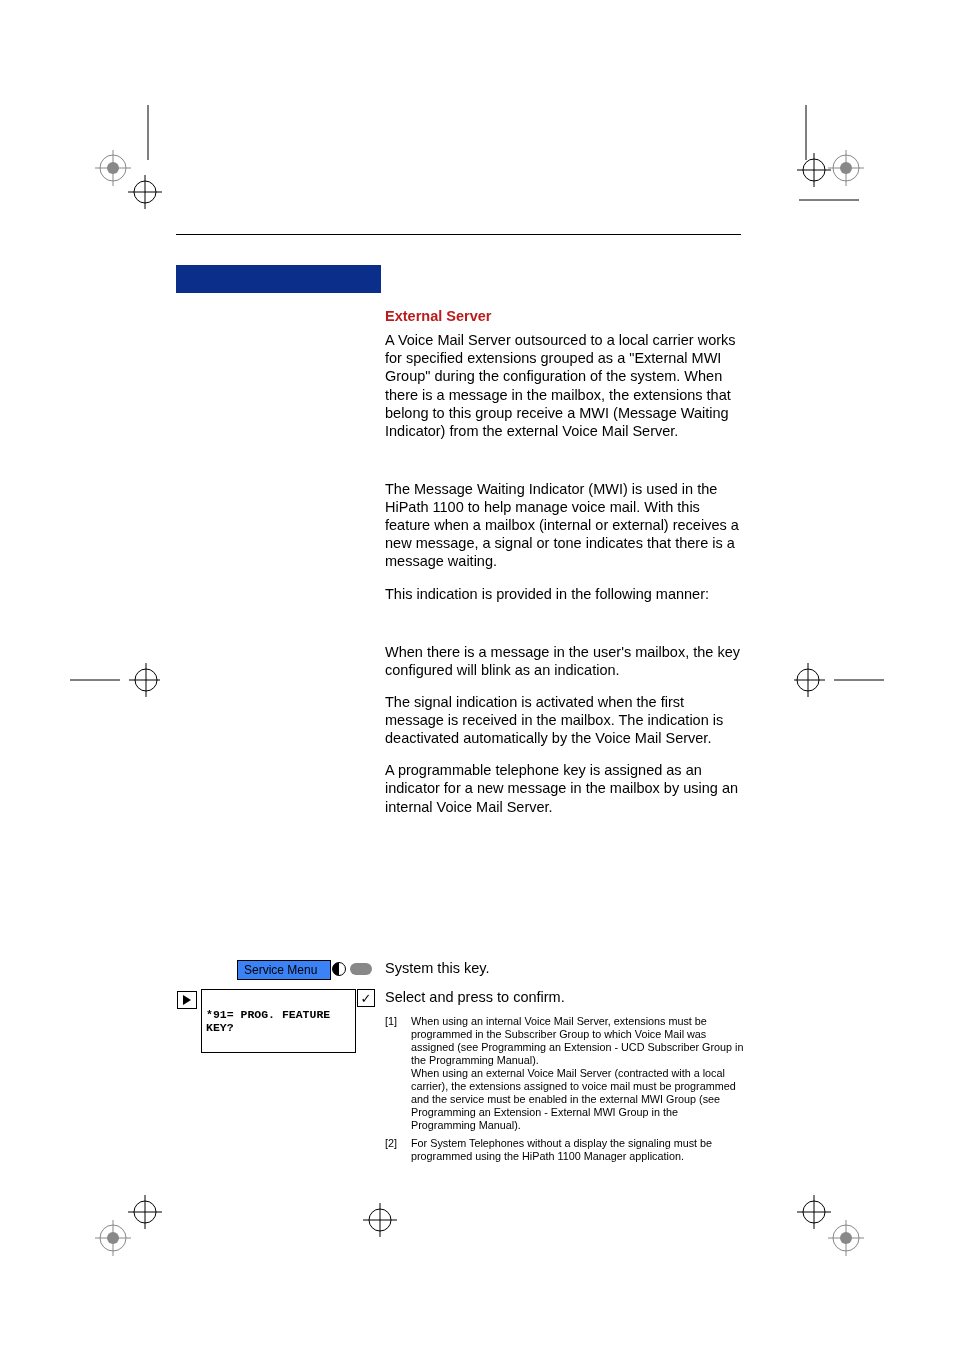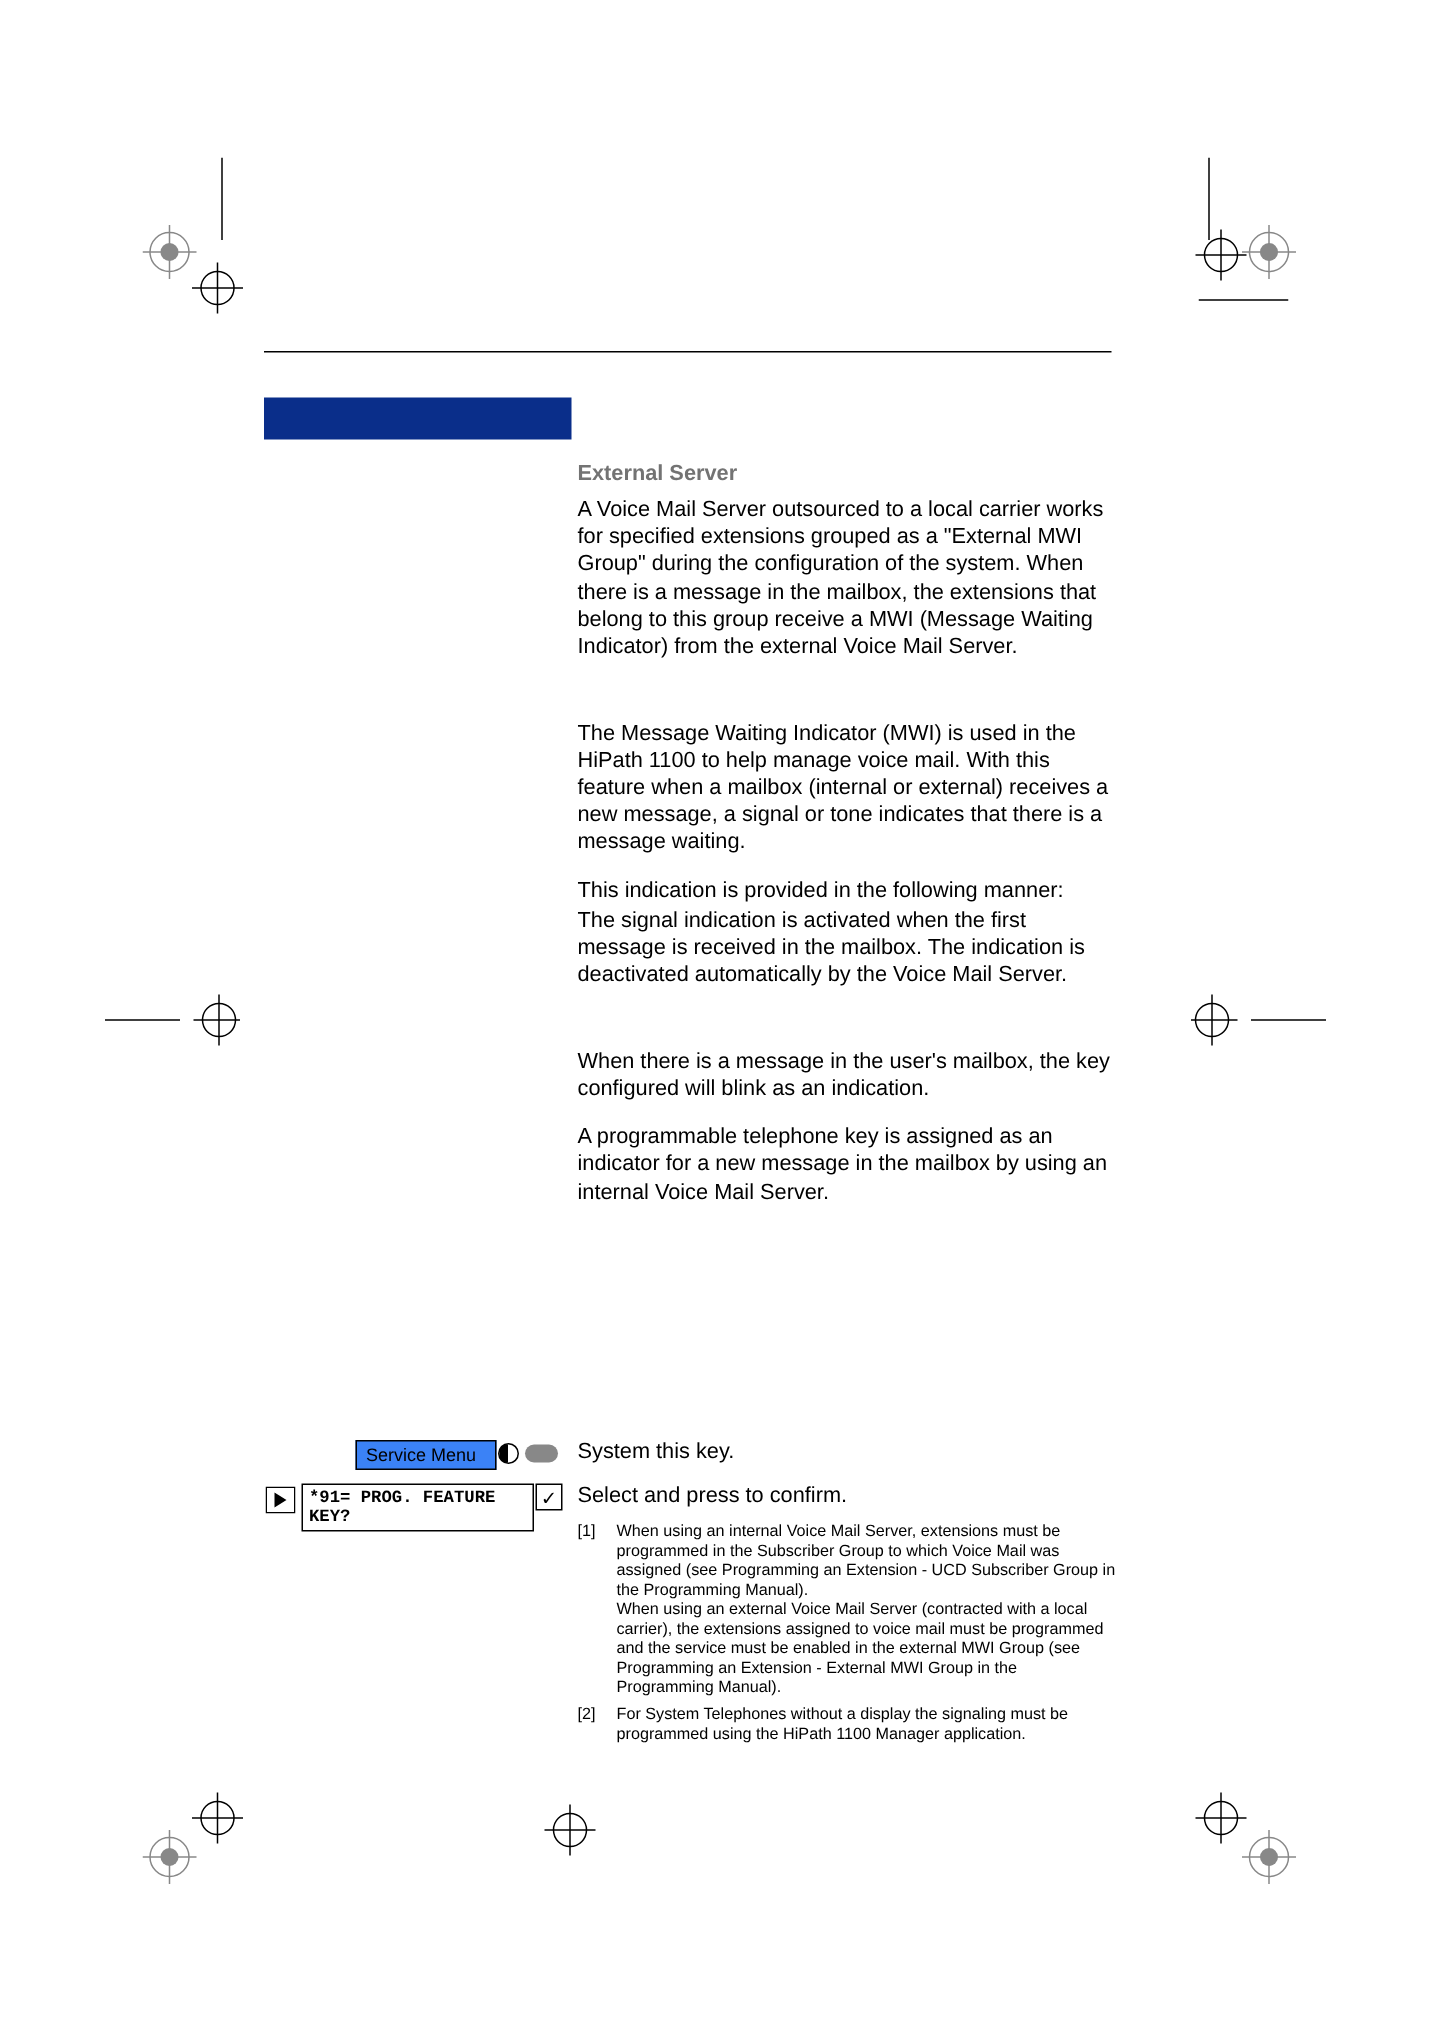--- a/index.html
+++ b/index.html
@@ -38,21 +38,21 @@
   .content {
     position: absolute;
     left: 385px;
     top: 295px;
     width: 360px;
     font-size: 14.5px;
     line-height: 1.25;
     color: #000;
   }
   .subhead {
-    color: #737373;
+    color: #b91c1c;
     font-weight: bold;
     margin: 12px 0 6px 0;
     font-size: 14.5px;
   }
   .para { margin: 0 0 14px 0; }
   .bullets {
     margin: 0 0 12px 0;
     padding-left: 20px;
   }
   .bullets li { margin-bottom: 4px; }
@@ -83,21 +83,21 @@
     height: 18px;
   }
   .prog-feature-box {
     position: absolute;
     left: 201px;
     top: 989px;
     border: 1px solid #000;
     font-family: "Courier New", monospace;
     font-weight: bold;
     font-size: 11.5px;
-    padding: 2px 4px;
+    padding: 18px 4px;
     width: 145px;
     background: #fff;
   }
   .check-box {
     position: absolute;
     left: 357px;
     top: 989px;
     width: 16px;
     height: 16px;
     border: 1px solid #000;
@@ -236,23 +236,23 @@
   <div class="blue-spine"></div>
 
   <div class="content">
     <div class="subhead">External Server</div>
     <p class="para">A Voice Mail Server outsourced to a local carrier works for specified extensions grouped as a "External MWI Group" during the configuration of the system. When there is a message in the mailbox, the extensions that belong to this group receive a MWI (Message Waiting Indicator) from the external Voice Mail Server.</p>
 
     <p class="para" style="margin-top:40px;">The Message Waiting Indicator (MWI) is used in the HiPath 1100 to help manage voice mail. With this feature when a mailbox (internal or external) receives a new message, a signal or tone indicates that there is a message waiting.</p>
 
     <p class="para" style="margin-bottom:2px;">This indication is provided in the following manner:</p>
 
+    <p class="para" style="margin-top:40px;">When there is a message in the user's mailbox, the key configured will blink as an indication.</p>
+
     <p class="para">The signal indication is activated when the first message is received in the mailbox. The indication is deactivated automatically by the Voice Mail Server.</p>
-
-    <p class="para" style="margin-top:40px;">When there is a message in the user's mailbox, the key configured will blink as an indication.</p>
 
     <p class="para">A programmable telephone key is assigned as an indicator for a new message in the mailbox by using an internal Voice Mail Server.</p>
   </div>
 
   <div class="svc-menu-box">Service Menu</div>
   <div class="key-indicator">
     <span class="half-led"></span>
     <span class="lozenge"></span>
   </div>
 

